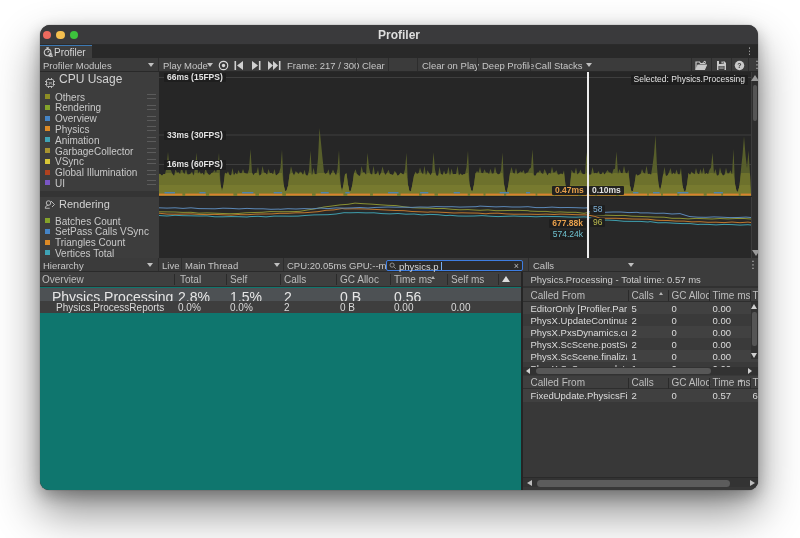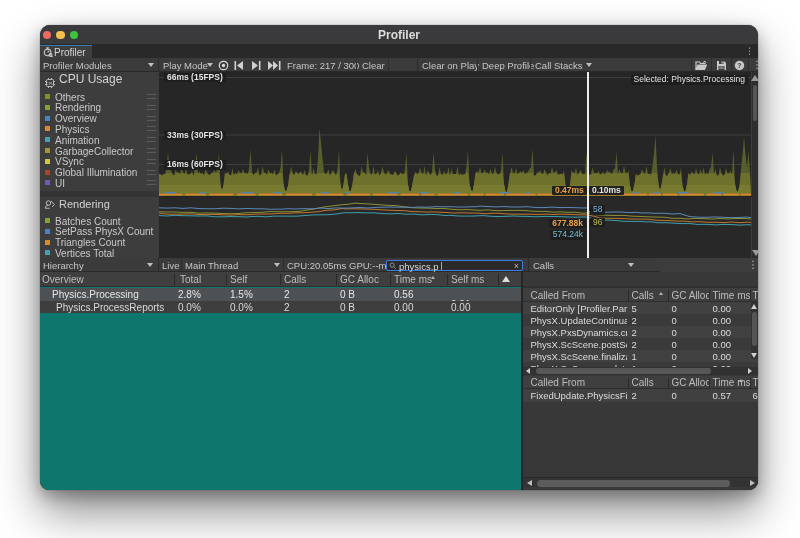--- a/index.html
+++ b/index.html
@@ -163,21 +163,21 @@
    <g fill="none" stroke="#c5c5c5" stroke-width="1.8">
     <circle cx="9" cy="8" r="4.5"></circle>
           <path d="M9 12.5c-4 0-6.5 2.5-6.5 6h9"></path>
     <path d="M14 4l7 7-5 5"></path>
    </g>
   </svg>
   <span class="t" style="left:19px;top:126px;font-size:11px;color:#d2d2d2">Rendering</span>
   <div class="sq" style="left:5px;top:146.0px;background:#84a32a"></div>
       <span class="t" style="left:15px;top:143.5px">Batches Count</span>
       <div class="sq" style="left:5px;top:156.8px;background:#4584c6"></div>
-      <span class="t" style="left:15px;top:154.3px">SetPass PhysX Count</span>
+      <span class="t" style="left:15px;top:154.3px">SetPass Calls VSync</span>
       <div class="sq" style="left:5px;top:167.6px;background:#dd8a26"></div>
       <span class="t" style="left:15px;top:165.1px">Triangles Count</span>
       <div class="sq" style="left:5px;top:178.4px;background:#3fa3b5"></div>
       <span class="t" style="left:15px;top:175.9px">Vertices Total</span>
  </div>
  <svg width="592" height="124" style="position:absolute;left:119px;top:47px">
 <rect width="592" height="124" fill="#262626"></rect>
 <line x1="0" y1="5.5" x2="592" y2="5.5" stroke="#3e3e3e" stroke-width="1"></line>
 <line x1="0" y1="63" x2="592" y2="63" stroke="#3e3e3e" stroke-width="1"></line>
 <line x1="0" y1="92.5" x2="592" y2="92.5" stroke="#3e3e3e" stroke-width="1"></line>
@@ -296,21 +296,21 @@
         <span class="t" style="left:300px;top:2px">GC Alloc</span>
    <div class="coldiv" style="left:350px"></div>
         <span class="t" style="left:354px;top:2px">Time ms</span>
    <span class="caret" style="left:391px;top:4px"></span>
    <div class="coldiv" style="left:407px"></div>
         <span class="t" style="left:411px;top:2px">Self ms</span>
    <div class="coldiv" style="left:458px"></div>
    <div class="tri-up" style="left:462px;top:4px"></div>
   </div>
 
-  <div class="abs" style="left:0;top:16px;width:481px;height:12.5px;background:#4d5154;color:#e6e6e6;font-size:10px">
+  <div class="abs" style="left:0;top:16px;width:481px;height:12.5px;background:#4d5154;color:#e6e6e6;font-size:14px">
    <span class="t" style="left:12px;top:1px">Physics.Processing</span>
    <span class="t" style="left:138px;top:1px">2.8%</span>
         <span class="t" style="left:190px;top:1px">1.5%</span>
    <span class="t" style="left:244px;top:1px">2</span>
         <span class="t" style="left:300px;top:1px">0 B</span>
    <span class="t" style="left:354px;top:1px">0.56</span>
         <span class="t" style="left:411px;top:11px">0.31</span>
   </div>
   <div class="abs" style="left:0;top:28.5px;width:481px;height:12.5px;background:#3e3e3e;color:#dadada;font-size:10px">
    <span class="t" style="left:16px;top:1px">Physics.ProcessReports</span>
@@ -318,20 +318,23 @@
         <span class="t" style="left:190px;top:1px">0.0%</span>
    <span class="t" style="left:244px;top:1px">2</span>
         <span class="t" style="left:300px;top:1px">0 B</span>
    <span class="t" style="left:354px;top:1px">0.00</span>
         <span class="t" style="left:411px;top:1px">0.00</span>
   </div>
 
   <div class="abs" style="left:481px;top:0;width:1.5px;height:218px;background:#252525"></div>
 
   <div class="abs" style="left:482.5px;top:0;width:235.5px;height:218px;background:#383838;color:#c9c9c9;font-size:9.5px">
+   <div class="abs" style="left:0;top:0;width:235.5px;height:14px;background:#3c3c3c">
+     <span class="t" style="left:8px;top:2px;color:#cecece">Physics.Processing - Total time: 0.57 ms</span>
+   </div>
    <div class="abs" style="left:0;top:14px;width:235.5px;height:2px;background:#313131"></div>
 
    <div class="hdr" style="left:0;top:16px;width:235.5px;height:14px;border-bottom:1px solid #2e2e2e">
     <span class="t" style="left:8px;top:2px">Called From</span>
     <div class="coldiv" style="left:105px"></div>
           <span class="t" style="left:109px;top:2px">Calls</span>
     <span class="caret" style="left:136px;top:4px"></span>
     <div class="coldiv" style="left:145px"></div>
           <span class="t" style="left:149px;top:2px">GC Alloc</span>
     <div class="coldiv" style="left:186px"></div>

